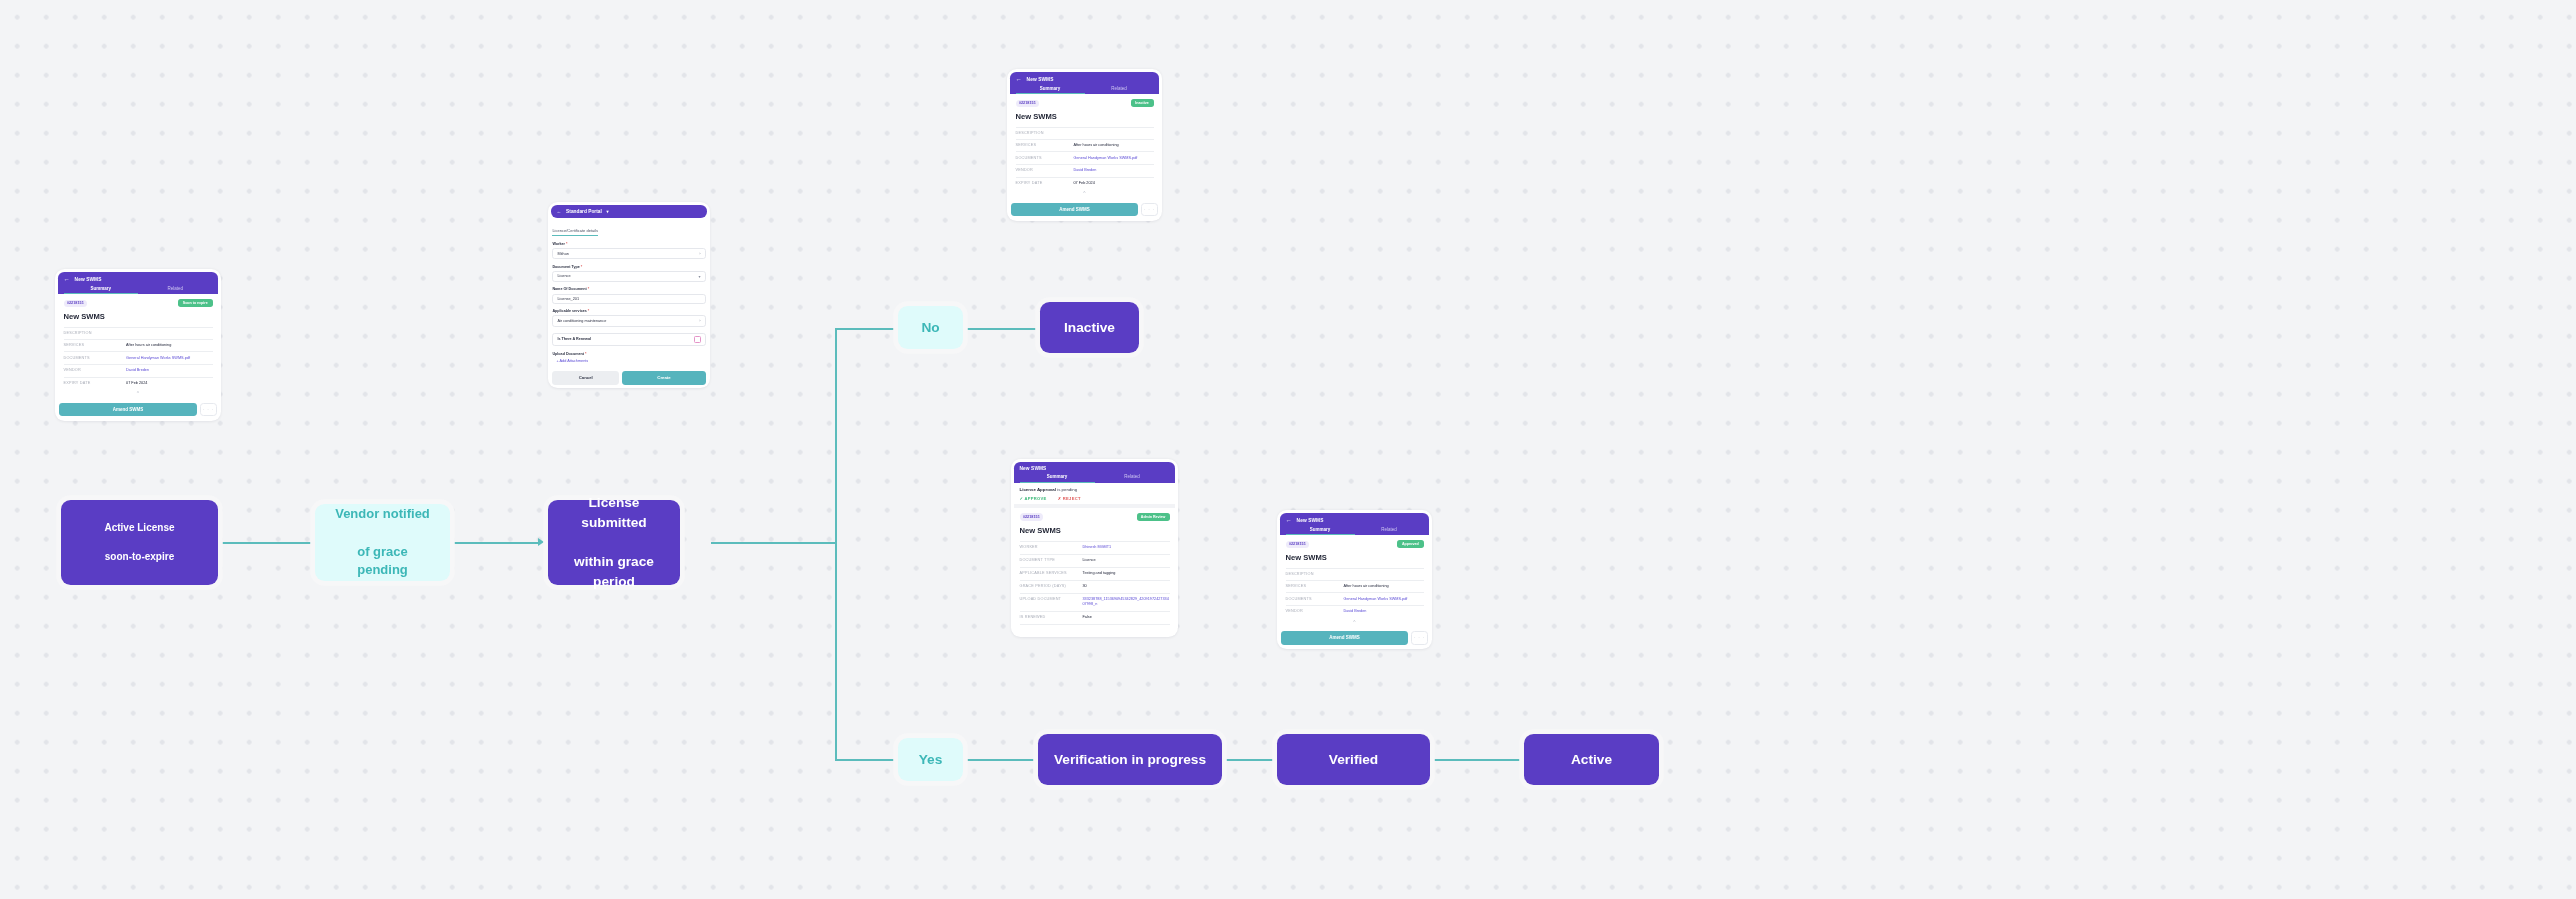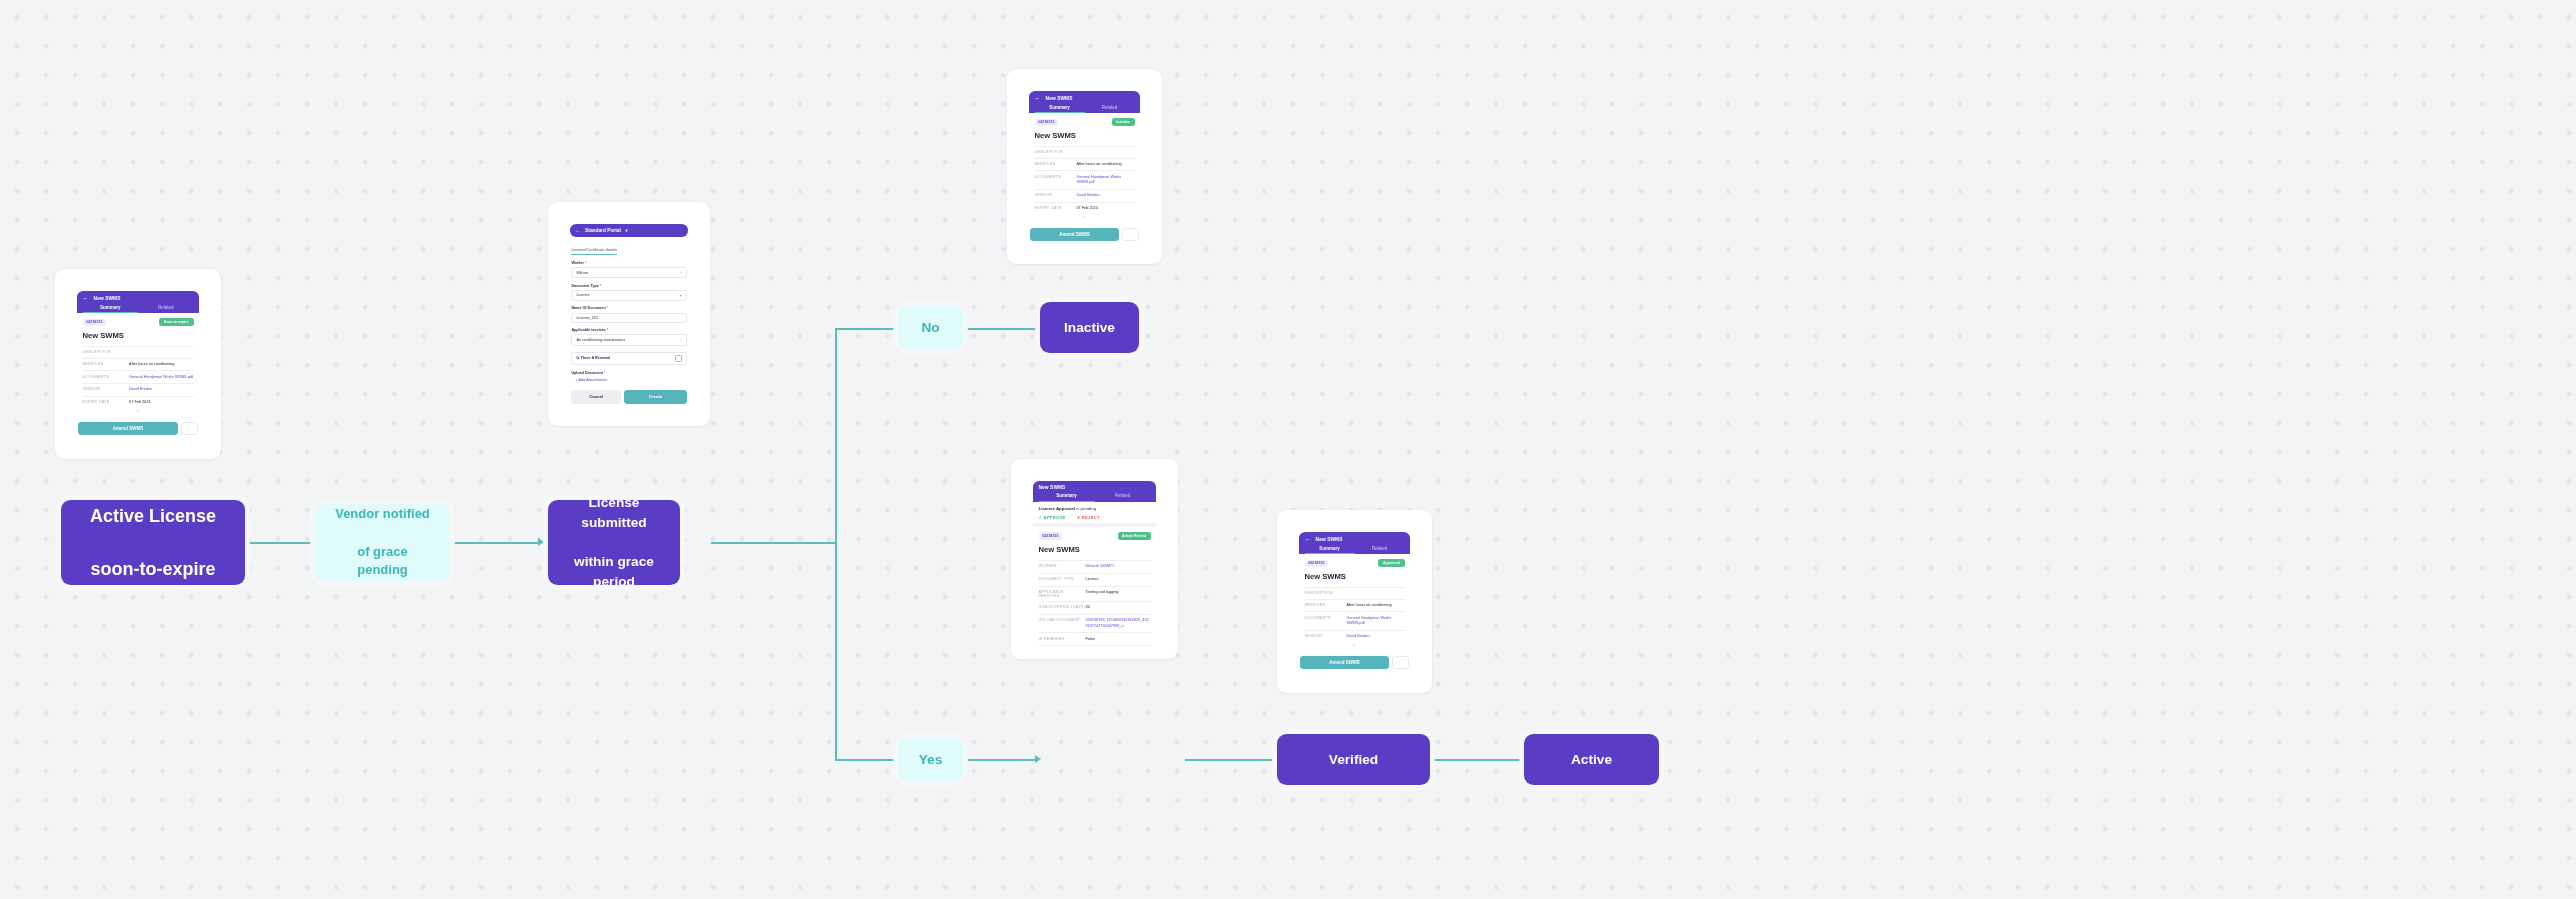--- a/index.html
+++ b/index.html
@@ -40,21 +40,21 @@
     border-top: 4.1px solid transparent;
     border-bottom: 4.1px solid transparent;
     border-left: 6.2px solid #5bbcbc;
   }
 
   
   .mock {
     position: absolute;
     background: #ffffff;
     border-radius: 9.6px;
-    padding: 22px;
+    padding: 3px;
     box-shadow: 0 0.7px 2.7px rgba(20,20,40,.07);
     overflow: hidden;
   }
   .mhead {
     background: #5a3dc4;
     border-radius: 6.2px 6.2px 0 0;
     color: #ffffff;
     padding: 4.1px 5.5px 0 5.5px;
   }
   .mhead .row1 { display: flex; align-items: center; gap: 4.8px; font-size: 4.8px; font-weight: 700; letter-spacing: 0.1px;}
@@ -166,21 +166,21 @@
 
   <div class="ln h" style="left:962px; top:759px; width:76px;"></div>
   <div class="arrow" style="left:1035px; top:755px;"></div>
 
   <div class="ln h" style="left:1185px; top:759px; width:91px;"></div>
   <div class="arrow" style="left:1274px; top:755px;"></div>
 
   <div class="ln h" style="left:1428px; top:759px; width:96px;"></div>
   <div class="arrow" style="left:1521px; top:755px;"></div>
 
-  <div class="node solid" style="left:61px; top:500px; width:184px; height:85px; font-size:18px; font-weight:700;">
+  <div class="node solid" style="left:61px; top:500px; width:157px; height:85px; font-size:10px; font-weight:700;">
     <span><span>Active License</span><br><span>soon-to-expire</span></span>
   </div>
 
   <div class="node light" style="left:315px; top:504px; width:135px; height:77px; font-size:13px; font-weight:700;">
     <span><span>Vendor notified</span><br><span>of grace pending</span></span>
   </div>
 
   <div class="node solid" style="left:548px; top:500px; width:132px; height:85px; font-size:13.7px; font-weight:700;">
     <span><span>License submitted</span><br><span>within grace period</span></span>
   </div>
@@ -190,20 +190,23 @@
   </div>
 
   <div class="node solid" style="left:1040px; top:302px; width:99px; height:51px; font-size:13.7px; font-weight:700;">
     <span>Inactive</span>
   </div>
 
   <div class="node light" style="left:898px; top:738px; width:65px; height:43px; font-size:13.7px; font-weight:700;">
     <span>Yes</span>
   </div>
 
+  <div class="node solid" style="left:1038px; top:734px; width:184px; height:51px; font-size:13.7px; font-weight:700;">
+    <span>Verification in progress</span>
+  </div>
 
   <div class="node solid" style="left:1277px; top:734px; width:153px; height:51px; font-size:13.7px; font-weight:700;">
     <span>Verified</span>
   </div>
 
   <div class="node solid" style="left:1524px; top:734px; width:135px; height:51px; font-size:13.7px; font-weight:700;">
     <span>Active</span>
   </div>
 
   <div class="mock" style="left:55px; top:269px; width:166px;">

